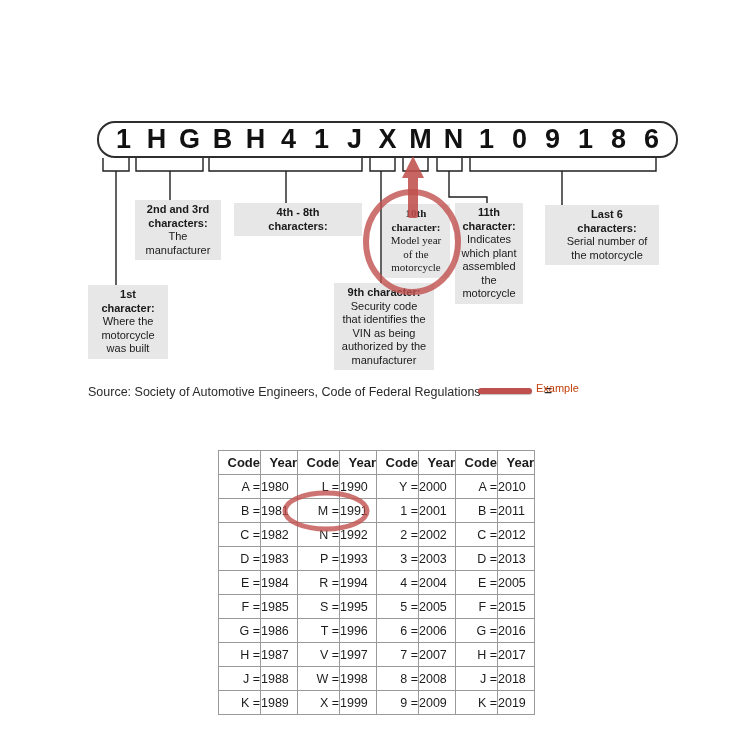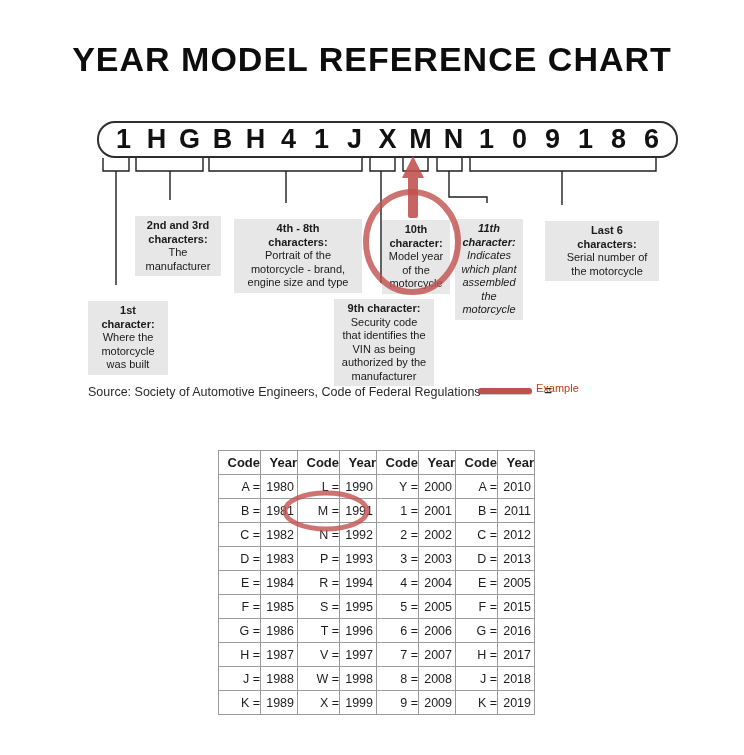--- a/index.html
+++ b/index.html
@@ -13,44 +13,43 @@
            border:2.5px solid #2e2e2e;border-radius:18px;background:#fff;
            display:flex;align-items:center;padding:0 8px;}
   .vin-char{flex:1;text-align:center;font-size:27px;font-weight:bold;color:#111;line-height:33px;}
 
   svg.overlay{position:absolute;left:0;top:0;pointer-events:none;z-index:5;}
   .connector{stroke:var(--line,#1f1f1f);stroke-width:1.4;fill:none;}
   .accent-stroke{stroke:var(--accent,#c0504d);fill:none;}
   .accent-fill{fill:var(--accent,#c0504d);}
 
   .callout{position:absolute;background:var(--calloutbg,#e7e7e7);
-           text-align:center;font-size:11px;line-height:13.5px;padding:3px 2px;z-index:2;margin-top:16px;}
+           text-align:center;font-size:11px;line-height:13.5px;padding:3px 2px;z-index:2;}
   .callout .h{font-weight:bold;white-space:pre-line;}
   .callout .b{white-space:pre-line;}
 
   .source-text{position:absolute;left:88px;top:385px;font-size:12.5px;color:#2a2a2a;}
   .example-line{position:absolute;left:478px;top:388px;width:54px;height:6px;border-radius:3px;
                 background:var(--accent,#c0504d);box-shadow:0 1px 1px rgba(0,0,0,0.25);}
   .equals-sign{position:absolute;left:544px;top:383px;font-size:14px;color:#2a2a2a;}
   .example-label{position:absolute;left:536px;top:382px;font-size:11px;color:#c2410c;}
 
   table.codes{position:absolute;left:218px;top:450px;border-collapse:collapse;
               font-size:12.5px;color:#1c1c1c;background:#fff;z-index:2;}
   table.codes th,table.codes td{border:1px solid #9a9a9a;height:23px;padding:0;}
   table.codes th{font-weight:bold;font-size:13px;}
   .col-code{width:37px;text-align:right;padding-left:4px !important;}
-  .col-year{width:33px;text-align:right;padding-right:3px !important;}
+  .col-year{width:33px;padding-right:3px !important;}
   th.col-year{text-align:right;padding-right:0 !important;}
 </style>
 </head>
 <body>
 
 <div class="page">
 
-  <div class="title">YEAR MODEL REFERENCE CHART</div>
 
   <div class="vin-bar">
       <span class="vin-char">1</span>
       <span class="vin-char">H</span>
       <span class="vin-char">G</span>
       <span class="vin-char">B</span>
       <span class="vin-char">H</span>
       <span class="vin-char">4</span>
       <span class="vin-char">1</span>
       <span class="vin-char">J</span>
@@ -108,43 +107,40 @@
   <div class="callout" style="left:135px;top:200px;width:82px;">
     <div class="h">2nd and 3rd
 characters:</div>
     <div class="b">The
 manufacturer</div>
   </div>
 
   <div class="callout" style="left:234px;top:203px;width:124px;">
     <div class="h">4th - 8th
 characters:</div>
-    <div class="b">Portrait of the
-motorcycle - brand,
-engine size and type</div>
   </div>
 
   <div class="callout" style="left:334px;top:283px;width:96px;">
     <div class="h">9th character:</div>
     <div class="b">Security code
 that identifies the
 VIN as being
 authorized by the
 manufacturer</div>
   </div>
 
-  <div class="callout" style="left:382px;top:204px;width:64px;">
+  <div class="callout" style="left:382px;top:204px;width:64px;font-family:Liberation Serif, serif;">
     <div class="h">10th
 character:</div>
     <div class="b">Model year
 of the
 motorcycle</div>
   </div>
 
-  <div class="callout" style="left:455px;top:203px;width:64px;font-style:italic;">
+  <div class="callout" style="left:455px;top:203px;width:64px;">
     <div class="h">11th
 character:</div>
     <div class="b">Indicates
 which plant
 assembled
 the
 motorcycle</div>
   </div>
 
   <div class="callout" style="left:545px;top:205px;width:100px;padding-left:12px;">

